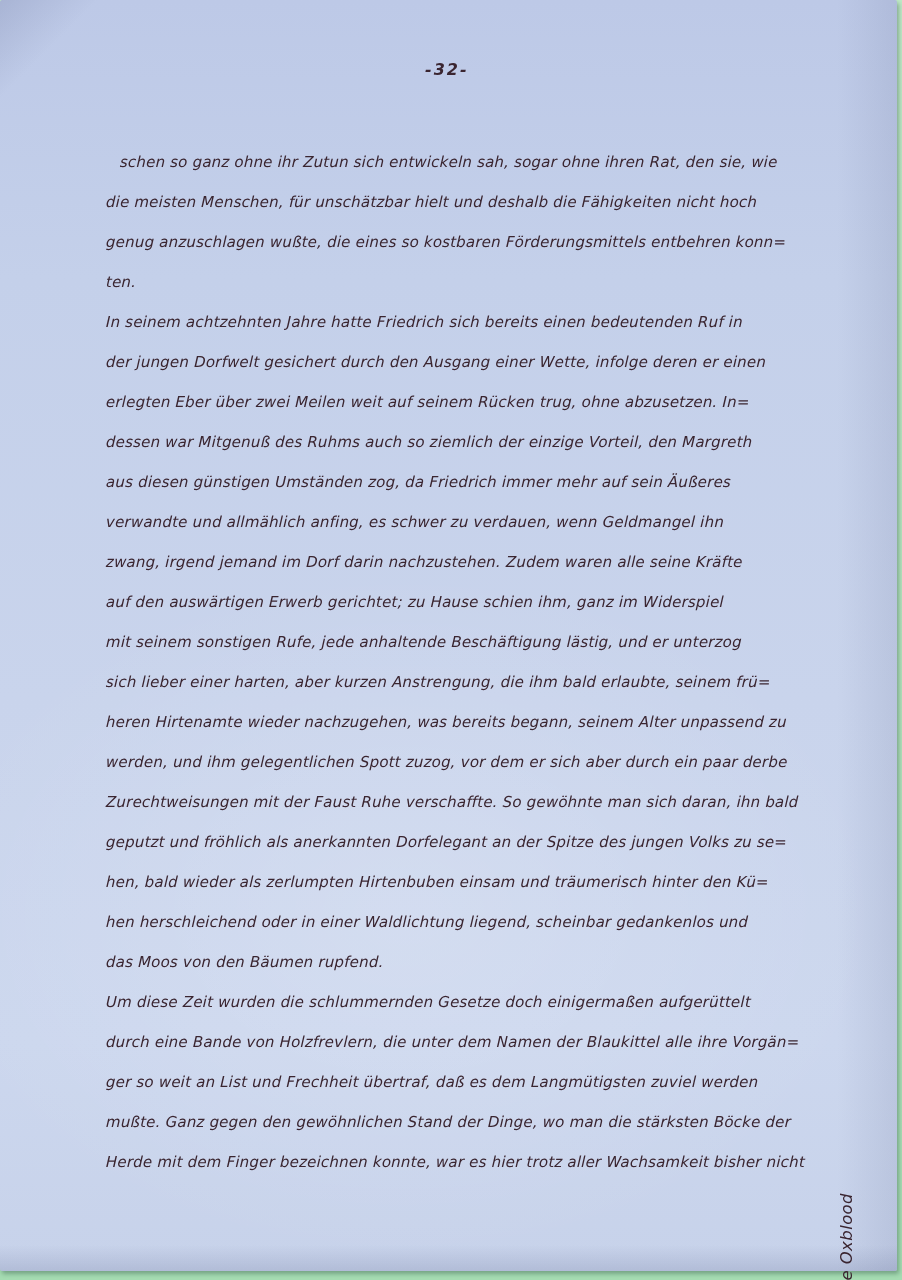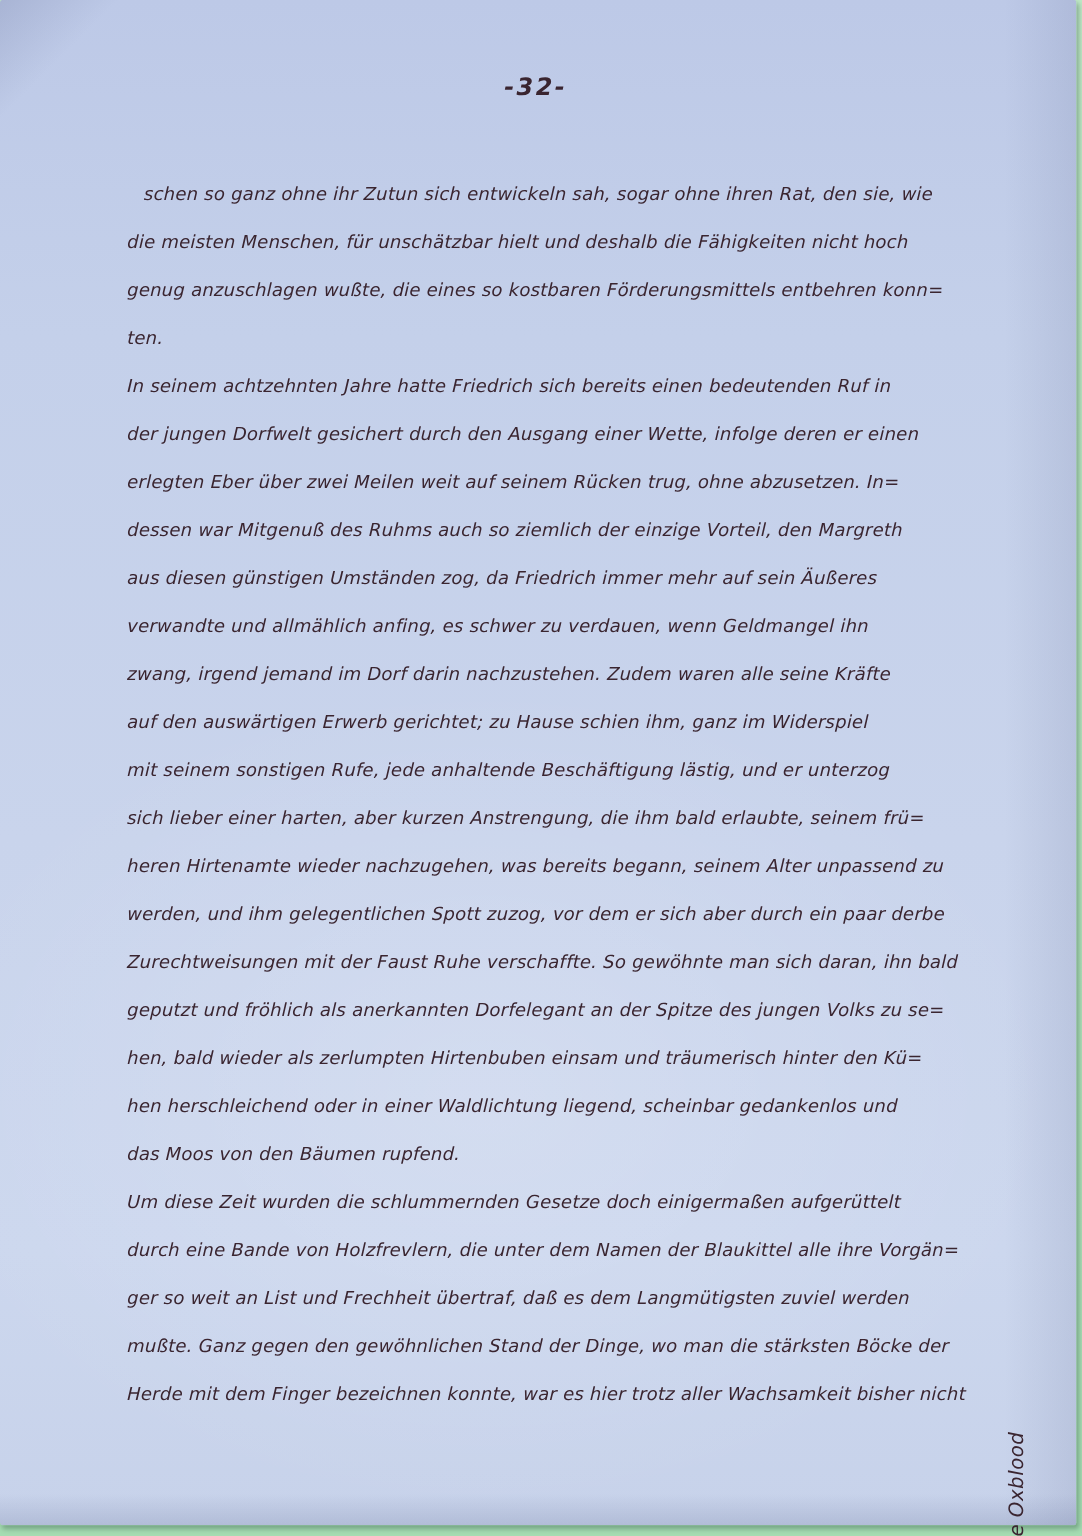--- a/index.html
+++ b/index.html
@@ -40,21 +40,21 @@
     box-shadow: 2px 3px 4px rgba(30, 60, 50, 0.35);
     border-radius: 2px;
   }
 
   .page-number {
     position: absolute;
     top: 60px;
     left: 50%;
     transform: translateX(-54%);
     font-style: italic;
-    font-size: 20px;
+    font-size: 16px;
     letter-spacing: 2px;
     color: var(--ink);
     font-weight: 600;
   }
 
   .text-block {
     position: absolute;
     left: 106px;
     top: 142px;
     width: 700px;

